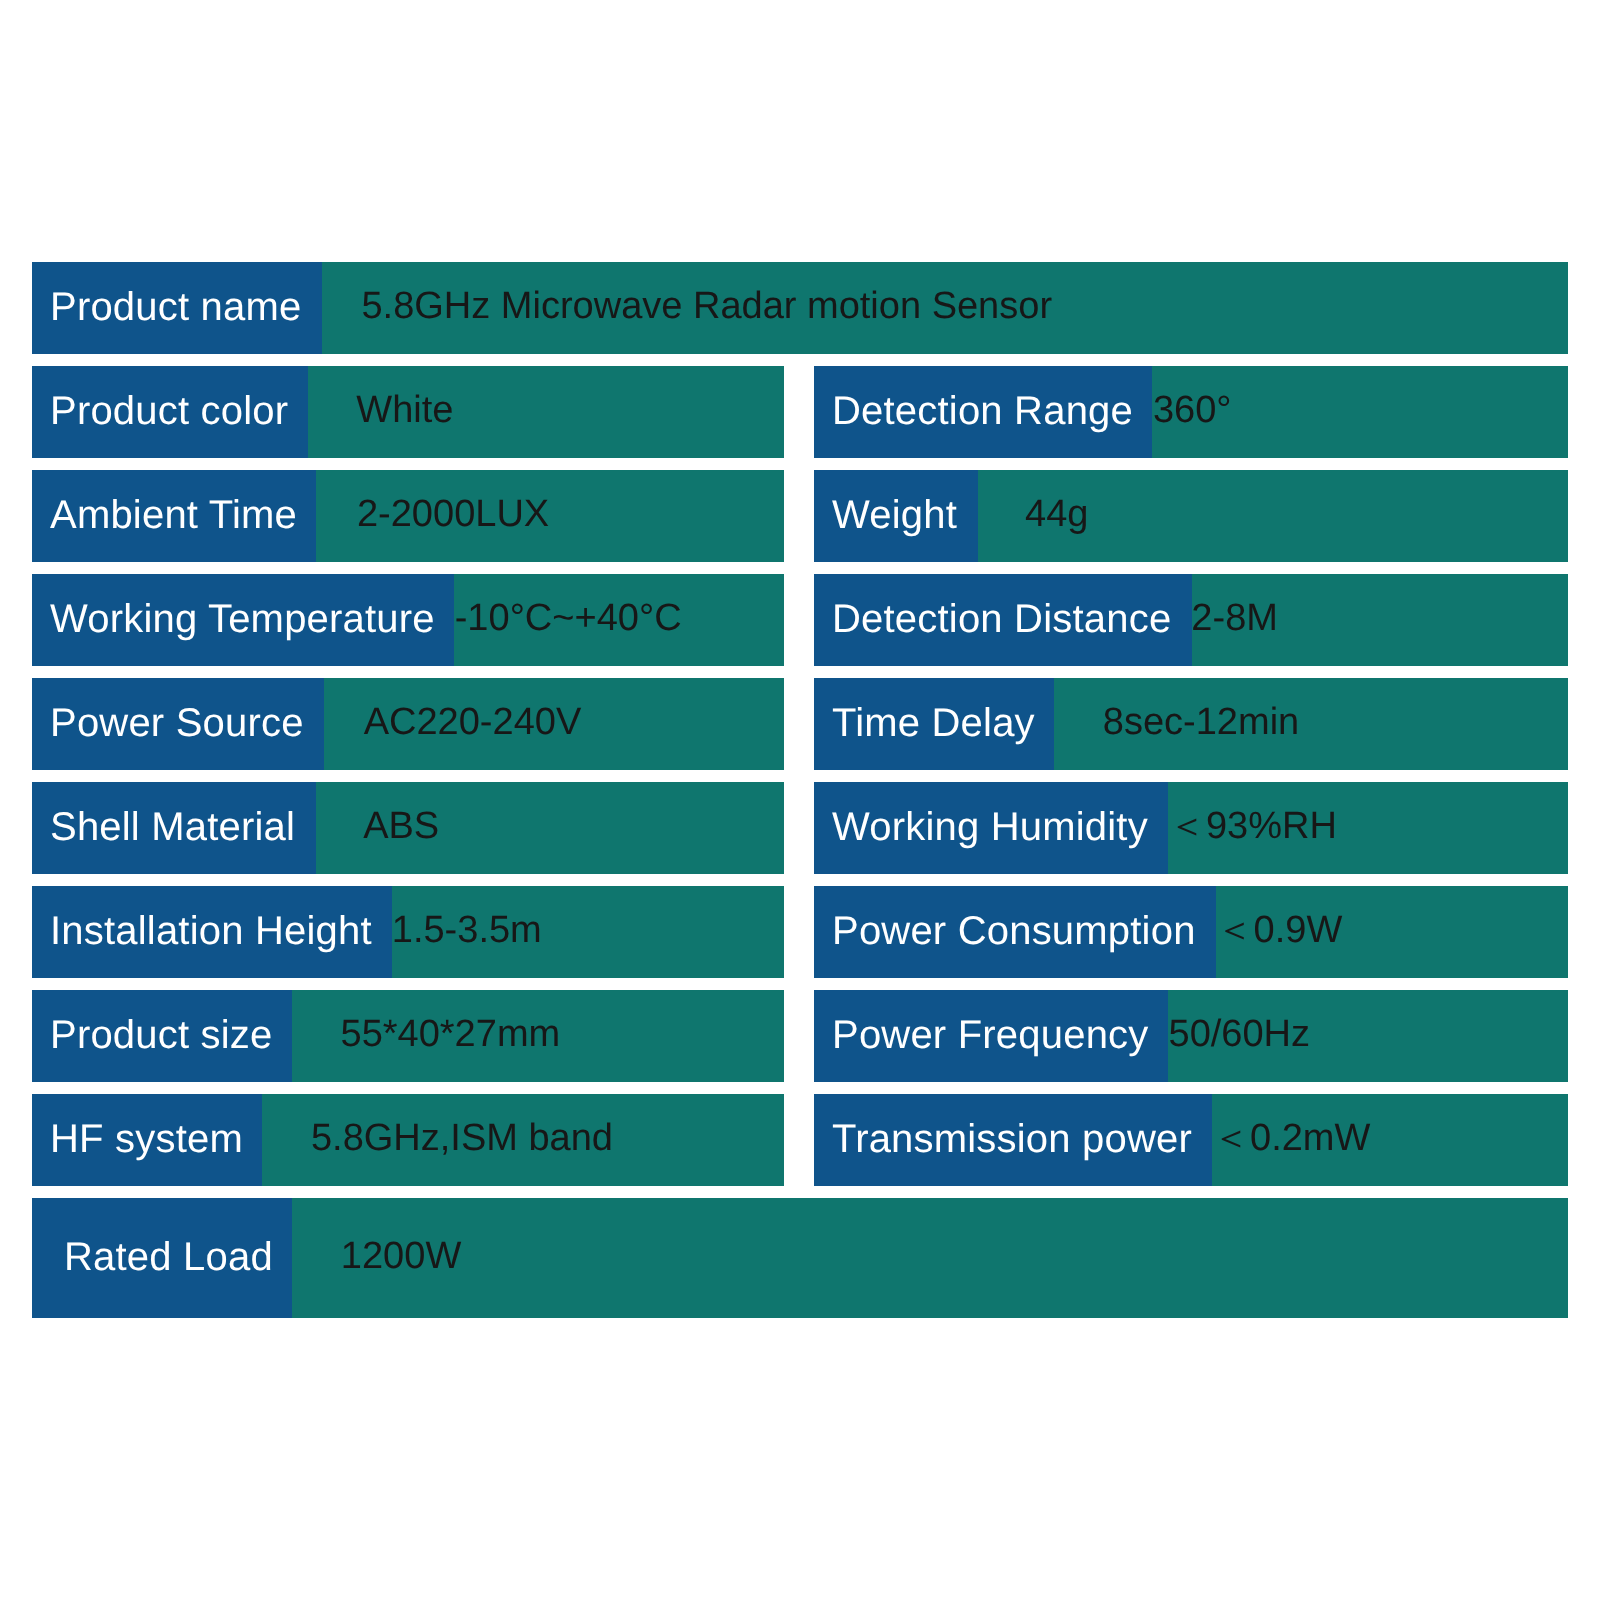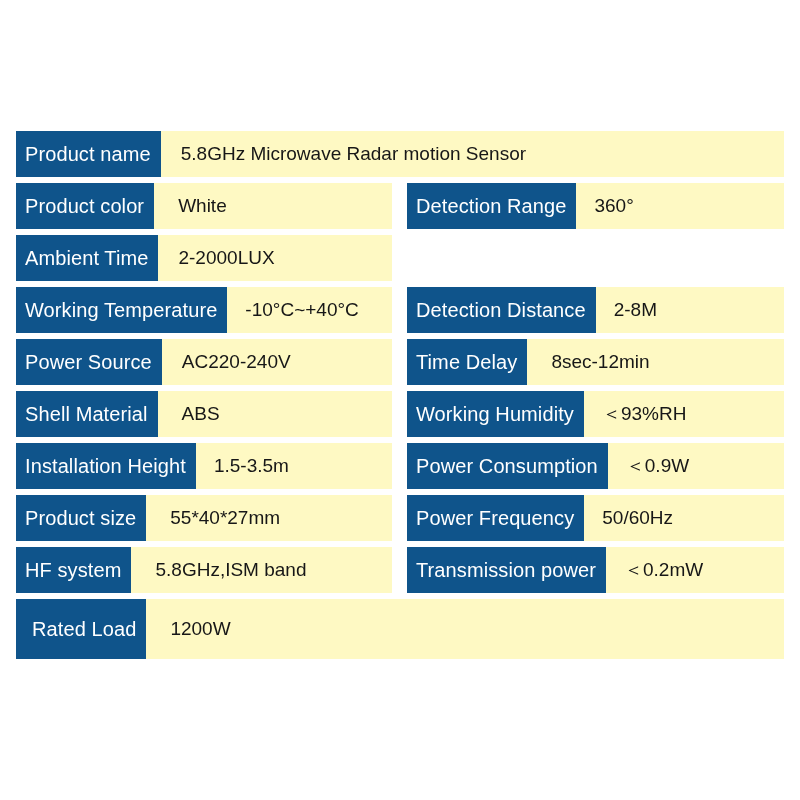--- a/index.html
+++ b/index.html
@@ -43,21 +43,21 @@
     padding-right: 8px;
   }
   .half.right {
     padding-left: 7px;
   }
 
   .cell-wrap {
     display: flex;
     width: 100%;
     height: 100%;
-    background: #fef9c3;
+    background: #0f766e;
   }
 
   .spec-label {
     background: #0f548b;
     color: #ffffff;
     font-size: 20px;
     line-height: 46px;
     white-space: nowrap;
     padding: 0 10px 0 9px;
     box-sizing: border-box;
@@ -73,21 +73,21 @@
     padding-left: 20px;
     box-sizing: border-box;
     flex: 1 1 auto;
     overflow: hidden;
   }
 
   .spec-value.pad-wide {
     padding-left: 24px;
   }
   .spec-value.pad-tight {
-    padding-left: 18px;
+    padding-left: 0;
   }
 
   
   .spec-row.tall {
     height: 60px;
     margin-bottom: 0;
   }
   .spec-row.tall .spec-label {
     line-height: 60px;
     padding-left: 16px;
@@ -125,20 +125,26 @@
     </div>
   </div>
 
   <div class="spec-row">
     <div class="half left">
       <div class="cell-wrap">
         <div class="spec-label">Ambient Time</div>
         <div class="spec-value">2-2000LUX</div>
       </div>
     </div>
+    <div class="half right">
+      <div class="cell-wrap">
+        <div class="spec-label">Weight</div>
+        <div class="spec-value pad-wide">44g</div>
+      </div>
+    </div>
   </div>
 
   <div class="spec-row">
     <div class="half left">
       <div class="cell-wrap">
         <div class="spec-label">Working Temperature</div>
         <div class="spec-value pad-tight">-10°C~+40°C</div>
       </div>
     </div>
     <div class="half right">

